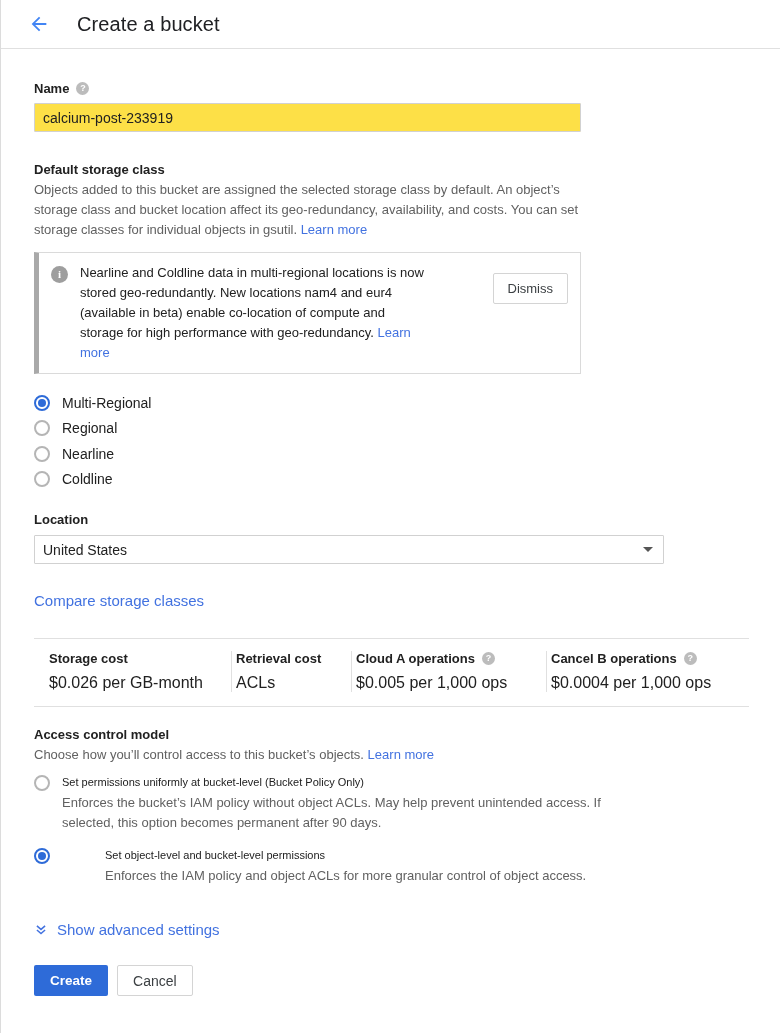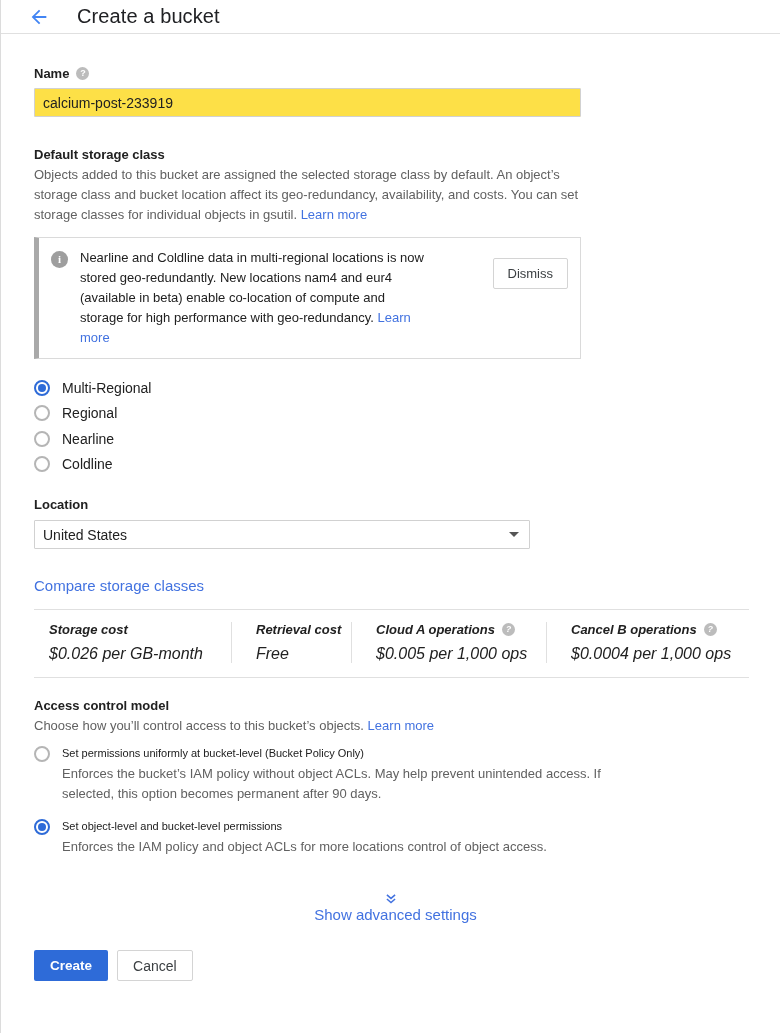--- a/index.html
+++ b/index.html
@@ -14,21 +14,21 @@
   *{margin:0;padding:0;box-sizing:border-box;}
   html,body{width:780px;}
   body{
     width:780px;height:1033px;background:#fff;
     font-family:"Liberation Sans","DejaVu Sans",sans-serif;
     color:var(--text-dark);
     border-left:1px solid #dcdcdc;
     overflow:hidden;
   }
   
-  .header{height:34px;display:flex;align-items:center;border-bottom:1px solid var(--border-light);}
+  .header{height:49px;display:flex;align-items:center;border-bottom:1px solid var(--border-light);}
   .back-btn{margin-left:26px;width:24px;height:24px;display:flex;align-items:center;justify-content:center;cursor:pointer;background:none;border:none;}
   .page-title{font-size:20px;color:#202124;margin-left:26px;font-weight:400;letter-spacing:.1px;}
   
   .main{padding:0 32px 0 33px;}
   .sec-label{font-size:13px;font-weight:bold;color:var(--text-dark);display:flex;align-items:center;}
   .help-ic{display:inline-block;width:13px;height:13px;border-radius:50%;background:#bcbcbc;color:#fff;
     font-size:9px;font-weight:bold;text-align:center;line-height:13px;margin-left:7px;}
   .desc{font-size:13px;color:var(--text-gray);line-height:20px;max-width:548px;margin-top:3px;}
   a.inline-link{color:var(--link);text-decoration:none;cursor:pointer;}
   
@@ -49,48 +49,48 @@
   .radio-list{margin-top:16px;}
   .radio-row{display:flex;align-items:center;height:25.5px;cursor:pointer;}
   .radio-circ{width:16px;height:16px;border-radius:50%;border:2px solid #b5b5b5;background:#fff;
     display:flex;align-items:center;justify-content:center;flex:0 0 16px;}
   .radio-row.checked .radio-circ{border-color:var(--accent);}
   .radio-dot{width:8px;height:8px;border-radius:50%;background:transparent;}
   .radio-row.checked .radio-dot{background:var(--accent);}
   .radio-label{font-size:14px;color:var(--text-dark);margin-left:12px;}
   
   .location-sec{margin-top:20px;}
-  .select-box{margin-top:8px;width:496px;height:29px;border:1px solid var(--border-input);border-radius:1px;
+  .select-box{margin-top:8px;width:630px;height:29px;border:1px solid var(--border-input);border-radius:1px;
     display:flex;align-items:center;background:#fff;cursor:pointer;}
   .select-value{font-size:14px;color:var(--text-dark);padding-left:8px;}
   .select-arrow{margin-left:auto;margin-right:10px;width:0;height:0;border-left:5px solid transparent;
     border-right:5px solid transparent;border-top:5px solid #555;}
   .compare-row{margin-top:28px;}
   .compare-link{font-size:15px;}
   
-  .pricing{margin-top:14px;width:715px;border-top:1px solid var(--border-light);border-bottom:1px solid var(--border-light);
-    display:flex;padding:12px 0 14px 0;font-style:italic;}
-  .p-col{padding-left:24px;}
+  .pricing{margin-top:28px;width:715px;border-top:1px solid var(--border-light);border-bottom:1px solid var(--border-light);
+    display:flex;padding:12px 0 14px 0;}
+  .p-col{padding-left:4px;}
   .p-col:first-child{padding-left:15px;border-left:none;}
   .p-col + .p-col{border-left:1px solid var(--border-light);}
   .p-col.c1{width:197px;padding-left:15px;}
   .p-col.c2{width:120px;}
   .p-col.c3{width:195px;}
   .p-col.c4{width:203px;}
   .p-head{font-size:13px;font-weight:bold;color:var(--text-dark);display:flex;align-items:center;}
   .p-val{font-size:16px;color:var(--text-dark);margin-top:8px;}
   
   .access-sec{margin-top:20px;}
   .access-opt{display:flex;align-items:flex-start;margin-top:6px;}
   .access-opt .radio-circ{margin-top:4px;}
   .opt-body{margin-left:12px;}
   .opt-label{font-size:11px;color:var(--text-dark);line-height:22px;}
   .opt-desc{font-size:13px;color:var(--text-gray);line-height:20px;max-width:540px;margin:0 0 5px;}
   
-  .advanced-row{margin-top:30px;display:flex;align-items:center;cursor:pointer;flex-direction:column;}
+  .advanced-row{margin-top:30px;display:flex;align-items:center;cursor:pointer;}
   .advanced-label{font-size:15px;color:var(--link);margin-left:9px;}
   
   .actions{margin-top:27px;display:flex;align-items:center;}
   .create-btn{background:var(--accent);color:#fff;border:none;border-radius:2px;height:31px;padding:0 16px;
     font-family:inherit;font-size:13.5px;font-weight:bold;cursor:pointer;}
   .cancel-btn{margin-left:9px;background:#fff;color:#3c4043;border:1px solid #d4d4d4;border-radius:2px;height:31px;
     padding:0 15px;font-family:inherit;font-size:14px;cursor:pointer;}
 </style>
 </head>
 <body>
@@ -176,21 +176,21 @@
     <div class="p-col c1">
       <div class="p-head">
           <span>Storage cost</span>
         </div>
       <div class="p-val">$0.026 per GB-month</div>
     </div>
     <div class="p-col c2">
       <div class="p-head">
           <span>Retrieval cost</span>
         </div>
-      <div class="p-val">Free</div>
+      <div class="p-val">ACLs</div>
     </div>
     <div class="p-col c3">
       <div class="p-head">
           <span>Cloud A operations</span>
           <span class="help-ic">?</span>
         </div>
       <div class="p-val">$0.005 per 1,000 ops</div>
     </div>
     <div class="p-col c4">
       <div class="p-head">
@@ -210,27 +210,27 @@
     <div class="access-opt">
       <span class="radio-circ">
           <span class="radio-dot"></span>
         </span>
       <div class="opt-body">
         <div class="opt-label">Set permissions uniformly at bucket-level (Bucket Policy Only)</div>
         <div class="opt-desc">Enforces the bucket’s IAM policy without object ACLs. May help prevent unintended access. If selected, this option becomes permanent after 90 days.</div>
       </div>
     </div>
 
-    <div class="access-opt checked radio-row" style="height:auto;">
+    <div class="access-opt checked radio-row" style="height:auto;gap:43px;">
       <span class="radio-circ">
           <span class="radio-dot"></span>
         </span>
       <div class="opt-body">
         <div class="opt-label">Set object-level and bucket-level permissions</div>
-        <div class="opt-desc">Enforces the IAM policy and object ACLs for more locations control of object access.</div>
+        <div class="opt-desc">Enforces the IAM policy and object ACLs for more granular control of object access.</div>
       </div>
     </div>
   </div>
 
   <div class="advanced-row">
     <span style="display:flex;">
       <svg width="14" height="14" viewBox="0 0 24 24" fill="none" stroke="#4272e0" stroke-width="2.6">
         <polyline points="5,5 12,11 19,5"></polyline>
         <polyline points="5,12 12,18 19,12"></polyline>
       </svg>

